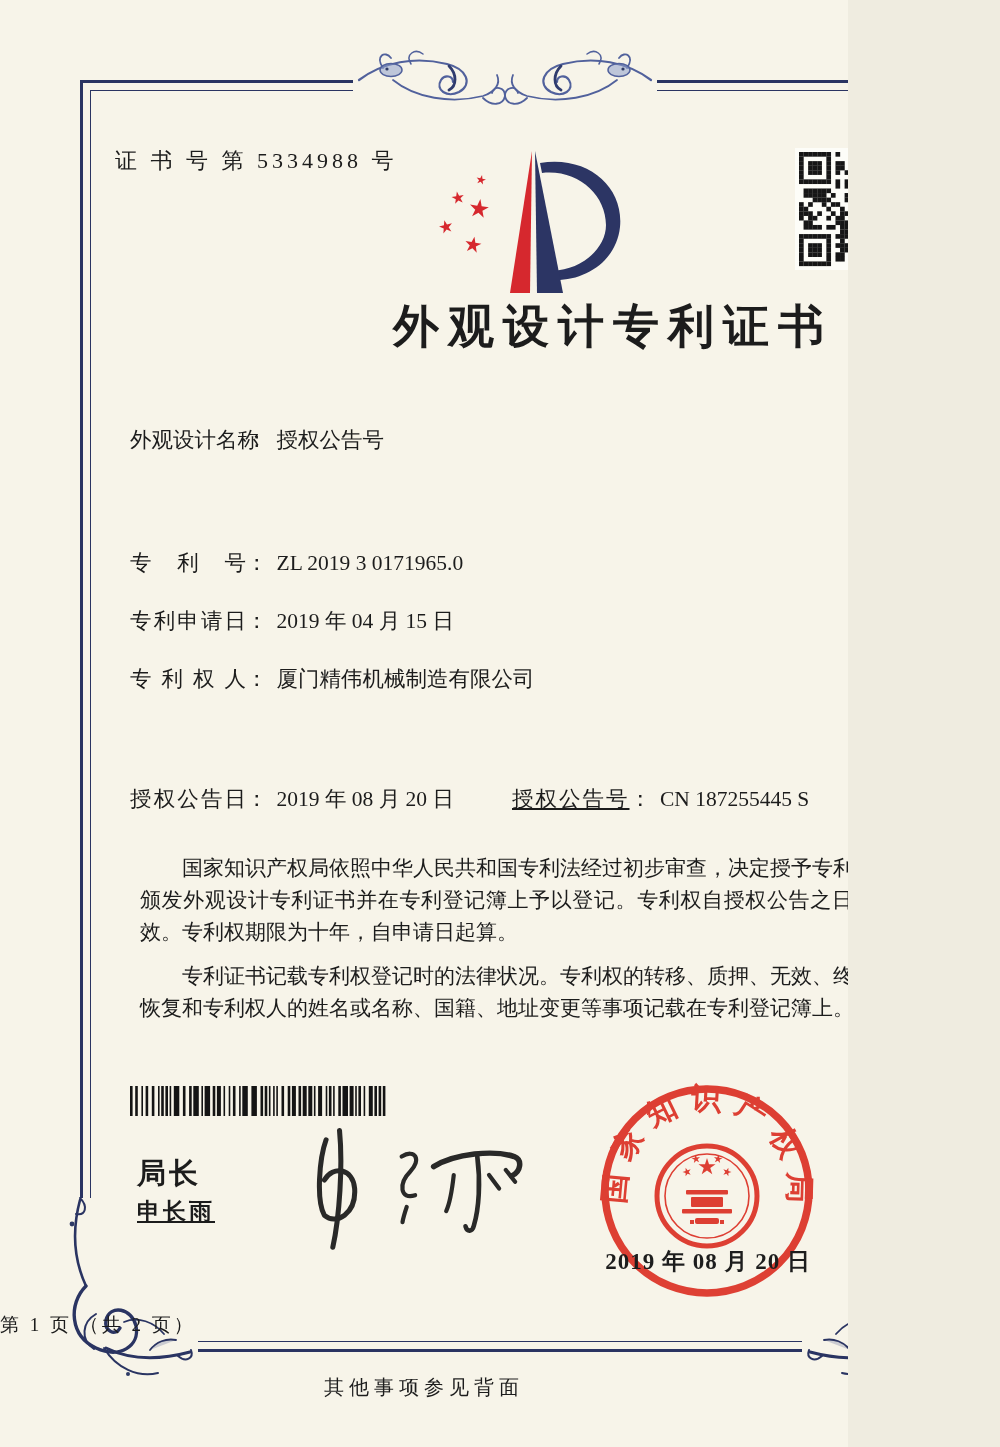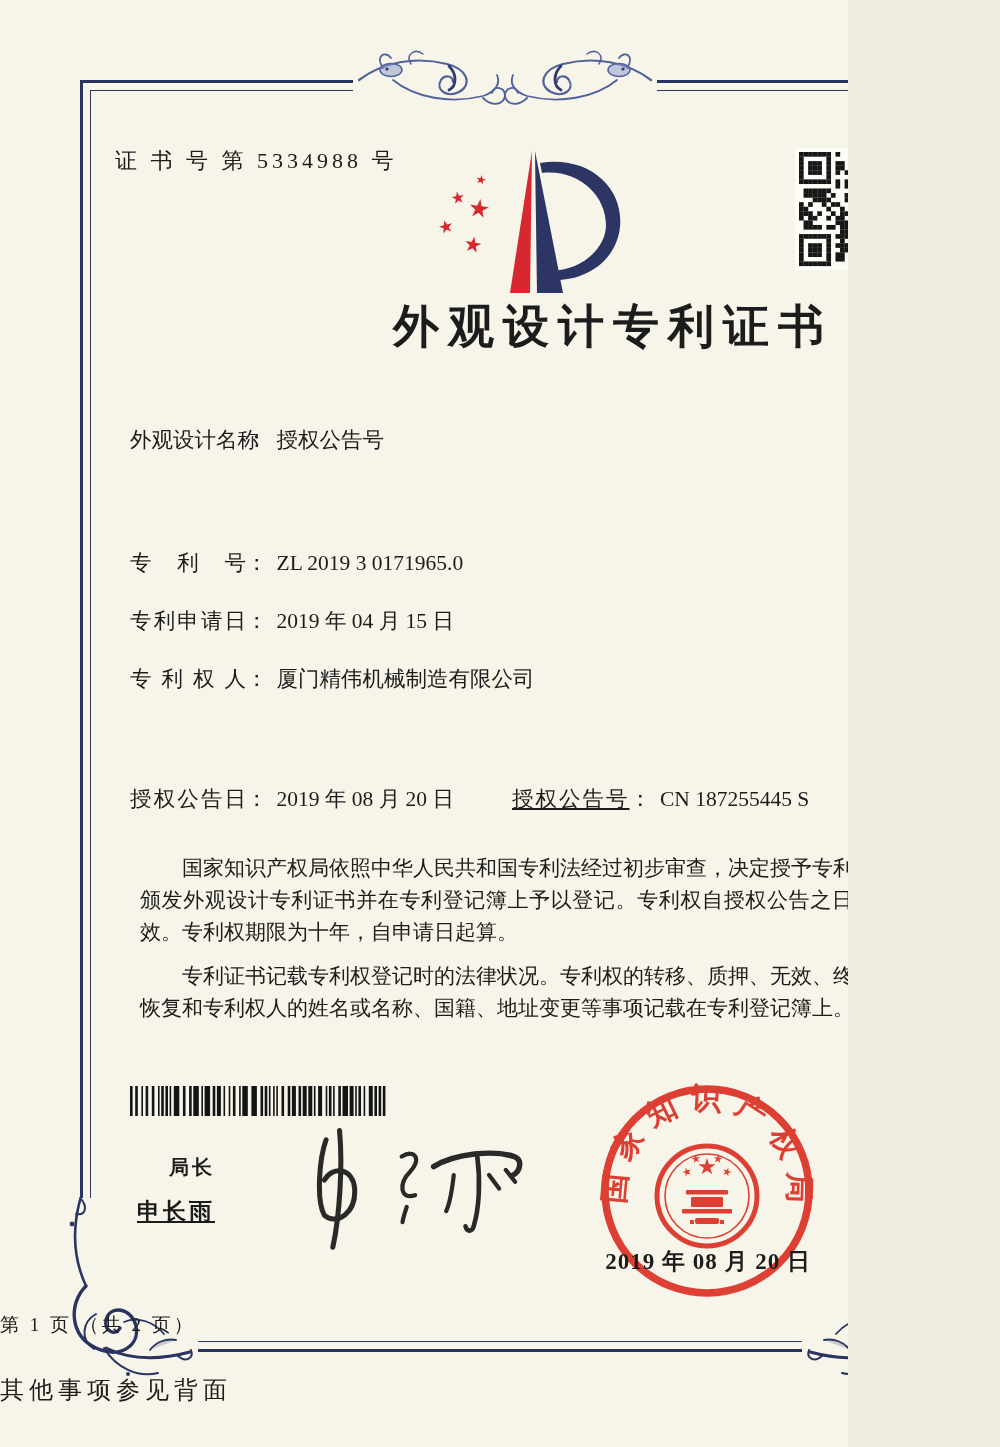--- a/index.html
+++ b/index.html
@@ -30,27 +30,27 @@
   .qr{position:absolute;left:795px;top:148px;width:122px;height:122px;}
   .title{position:absolute;left:0;right:15px;top:296px;text-align:right;font-size:46px;font-weight:700;letter-spacing:9px;margin:0;}
   .field-row{position:absolute;left:130px;right:92px;font-size:21.5px;white-space:nowrap;}
   .flabel{display:inline-block;width:116px;text-align:justify;text-align-last:justify;text-justify:inter-character;vertical-align:baseline;}
   .colon{margin-right:9px;}
   .pair2{position:absolute;left:382px;top:0;}
   .pair2 .flabel2{letter-spacing:2px;text-decoration:underline;}
   .paras{position:absolute;left:128px;top:840px;width:780px;font-size:21px;line-height:32px;text-align:justify;}
   .paras p{margin:12px;text-indent:2em;}
   .barcode{position:absolute;left:130px;top:1086px;width:262px;height:30px;}
-  .director-role{position:absolute;left:137px;top:1154px;font-family:"Liberation Sans","DejaVu Sans",sans-serif;font-weight:600;font-size:20px;letter-spacing:3px;margin-left:32px;}
+  .director-role{position:absolute;left:137px;top:1154px;font-family:"Liberation Sans","DejaVu Sans",sans-serif;font-weight:600;font-size:29px;letter-spacing:3px;}
   .director-name{position:absolute;left:137px;top:1196px;font-family:"Liberation Sans","DejaVu Sans",sans-serif;font-weight:600;font-size:23px;letter-spacing:3px;text-decoration:underline;}
   .signature{position:absolute;left:265px;top:1128px;width:270px;height:126px;}
   .seal{position:absolute;left:596px;top:1080px;width:222px;height:222px;}
   .seal-date{position:absolute;left:599px;top:1246px;width:218px;text-align:center;font-size:23px;font-weight:700;letter-spacing:1px;color:#1d1d1d;}
   .page-info{position:absolute;left:0;right:0;top:1312px;font-size:19px;letter-spacing:3px;}
-  .footer-note{position:absolute;left:0;right:0;top:1374px;text-align:left;font-size:24px;letter-spacing:5px;}
+  .footer-note{position:absolute;left:0;right:0;top:1374px;text-align:center;font-size:20px;letter-spacing:5px;}
   svg{overflow:visible;}
 </style>
 </head>
 <body>
 
 <div class="page">
 
   <div class="frame-outer"></div>
   <div class="frame-inner"></div>
 

